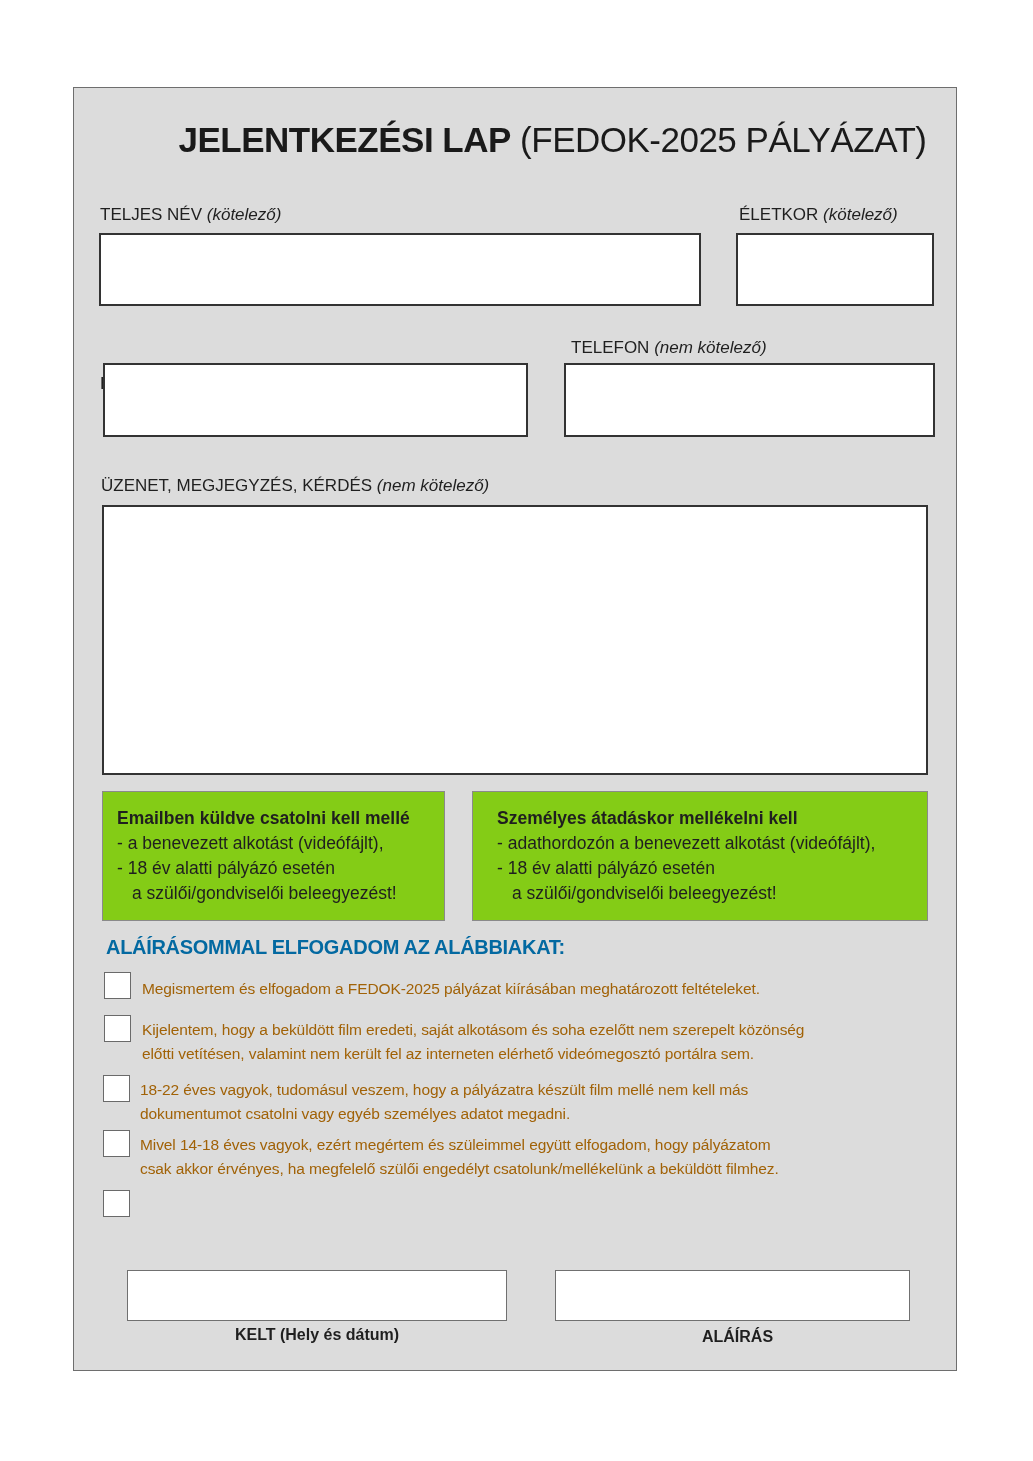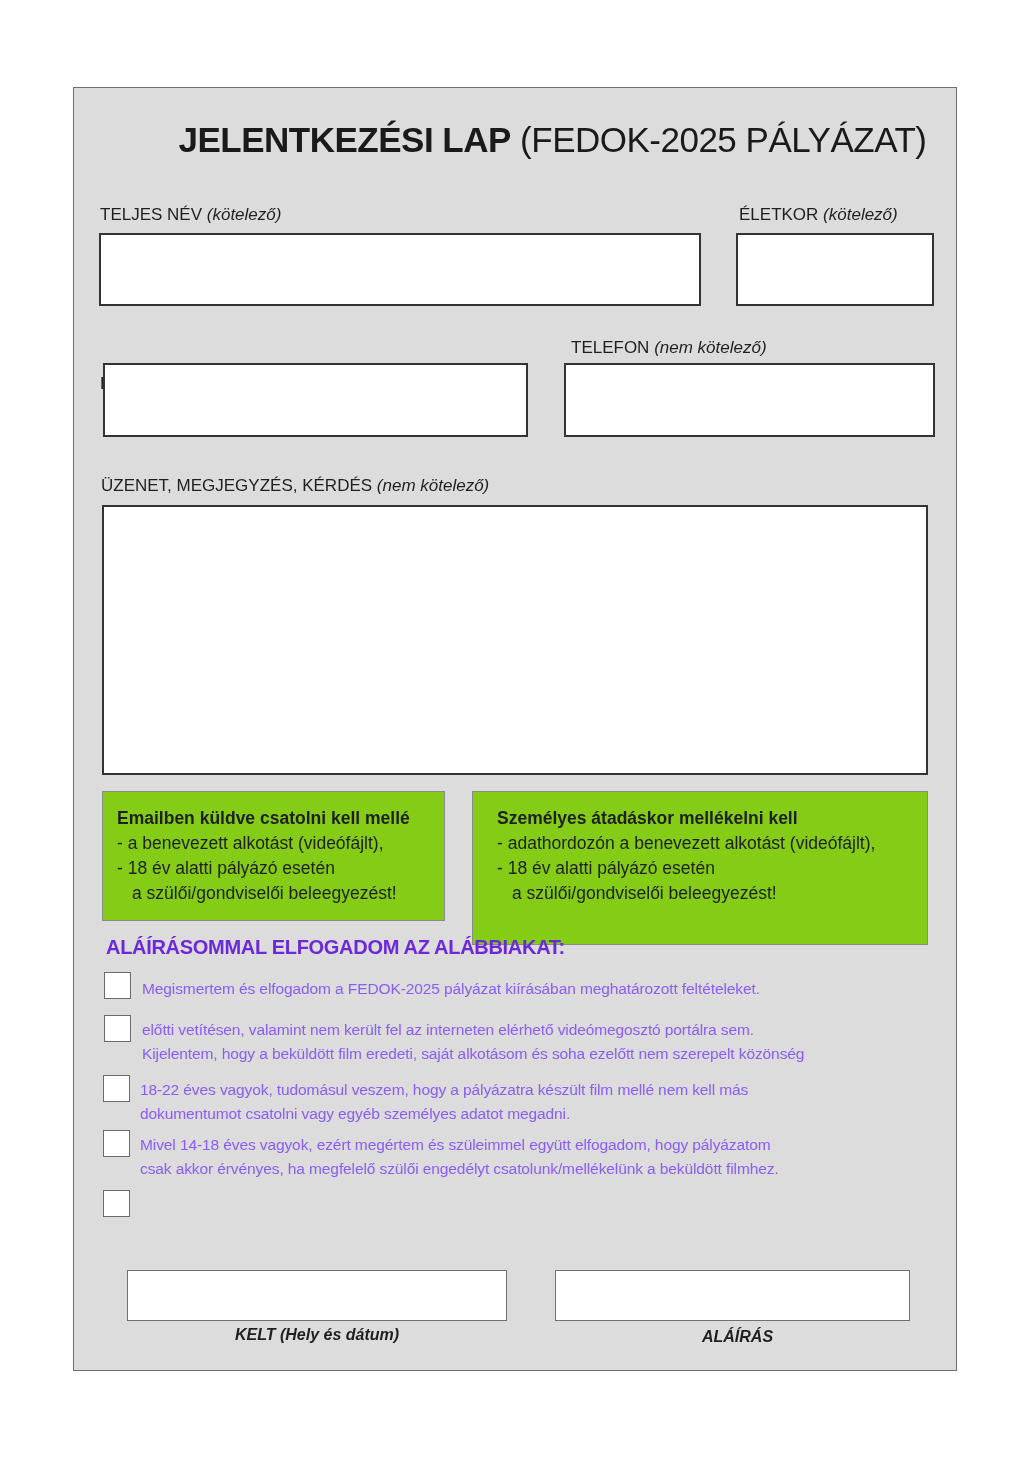--- a/index.html
+++ b/index.html
@@ -28,34 +28,34 @@
     font-family: "Liberation Sans", sans-serif; font-size: 16px; color:#222;
   }
   textarea.field { resize: none; }
   .info {
     background: #84cc16; border: 1.5px solid #8a8a8a; box-sizing: border-box;
     padding: 14px 14px; font-size: 17.5px; line-height: 25px; color: #1f1f1f;
   }
   .info .head { font-weight: bold; }
   .info .line { white-space: nowrap; }
   .info .indent { padding-left: 15px; }
-  .section-title { font-size: 20px; font-weight: bold; letter-spacing: -0.3px; color:#6d28d9; }
+  .section-title { font-size: 20px; font-weight: bold; letter-spacing: -0.3px; color:#0369a1; }
   .cb {
     width: 27px; height: 27px; background: #ffffff;
     border: 1.5px solid #6a6a6a; box-sizing: border-box;
     appearance: none; -webkit-appearance: none; margin: 0; cursor: pointer;
   }
   .cb:checked::after { content: "✓"; display:block; text-align:center; line-height:24px; font-size:20px; }
-  .cb-text { font-size: 15.5px; line-height: 24px; color: #8b5cf6; letter-spacing: -0.1px; }
+  .cb-text { font-size: 15.5px; line-height: 24px; color: #a16207; letter-spacing: -0.1px; }
   .sig {
     background: #ffffff; border: 1.5px solid #707070; box-sizing: border-box;
     outline: none; padding: 6px 8px;
     font-family: "Liberation Sans", sans-serif; font-size: 16px;
   }
-  .sig-label { font-size: 16px; font-weight: bold; font-style: italic; text-align: center; color:#1f1f1f; }
+  .sig-label { font-size: 16px; font-weight: bold; text-align: center; color:#1f1f1f; }
 </style>
 </head>
 <body>
 
 <div class="sheet"></div>
 
 <div class="abs title">
   <b>JELENTKEZÉSI LAP</b>
   <span class="light">(FEDOK-2025 PÁLYÁZAT)</span>
 </div>
@@ -89,38 +89,38 @@
   <i>(nem kötelező)</i>
 </div>
 <textarea class="abs field" style="left: 102px; top: 505px; width: 826px; height: 270px;"></textarea>
 
 <div class="abs info" style="left:102px; top:791px; width:343px; height:130px;">
   <div class="head">Emailben küldve csatolni kell mellé</div>
   <div class="line">- a benevezett alkotást (videófájlt),</div>
   <div class="line">- 18 év alatti pályázó esetén</div>
   <div class="line indent">a szülői/gondviselői beleegyezést!</div>
 </div>
-<div class="abs info" style="left:472px; top:791px; width:456px; height:154px; padding-left:24px;">
+<div class="abs info" style="left:472px; top:791px; width:456px; height:130px; padding-left:24px;">
   <div class="head">Személyes átadáskor mellékelni kell</div>
   <div class="line">- adathordozón a benevezett alkotást (videófájlt),</div>
   <div class="line">- 18 év alatti pályázó esetén</div>
   <div class="line indent">a szülői/gondviselői beleegyezést!</div>
 </div>
 
 <div class="abs section-title" style="left:106px; top:936px;">ALÁÍRÁSOMMAL ELFOGADOM AZ ALÁBBIAKAT:</div>
 
 <input type="checkbox" class="abs cb" style="left: 104px; top: 972px;">
 <div class="abs cb-text" style="left:142px; top:977px;">
   <div>Megismertem és elfogadom a FEDOK-2025 pályázat kiírásában meghatározott feltételeket.</div>
 </div>
 
 <input type="checkbox" class="abs cb" style="left: 104px; top: 1015px;">
 <div class="abs cb-text" style="left:142px; top:1018px;">
+  <div>Kijelentem, hogy a beküldött film eredeti, saját alkotásom és soha ezelőtt nem szerepelt közönség</div>
   <div>előtti vetítésen, valamint nem került fel az interneten elérhető videómegosztó portálra sem.</div>
-  <div>Kijelentem, hogy a beküldött film eredeti, saját alkotásom és soha ezelőtt nem szerepelt közönség</div>
 </div>
 
 <input type="checkbox" class="abs cb" style="left: 103px; top: 1075px;">
 <div class="abs cb-text" style="left:140px; top:1078px;">
   <div>18-22 éves vagyok, tudomásul veszem, hogy a pályázatra készült film mellé nem kell más</div>
   <div>dokumentumot csatolni vagy egyéb személyes adatot megadni.</div>
 </div>
 
 <input type="checkbox" class="abs cb" style="left: 103px; top: 1130px;">
 <div class="abs cb-text" style="left:140px; top:1133px;">

